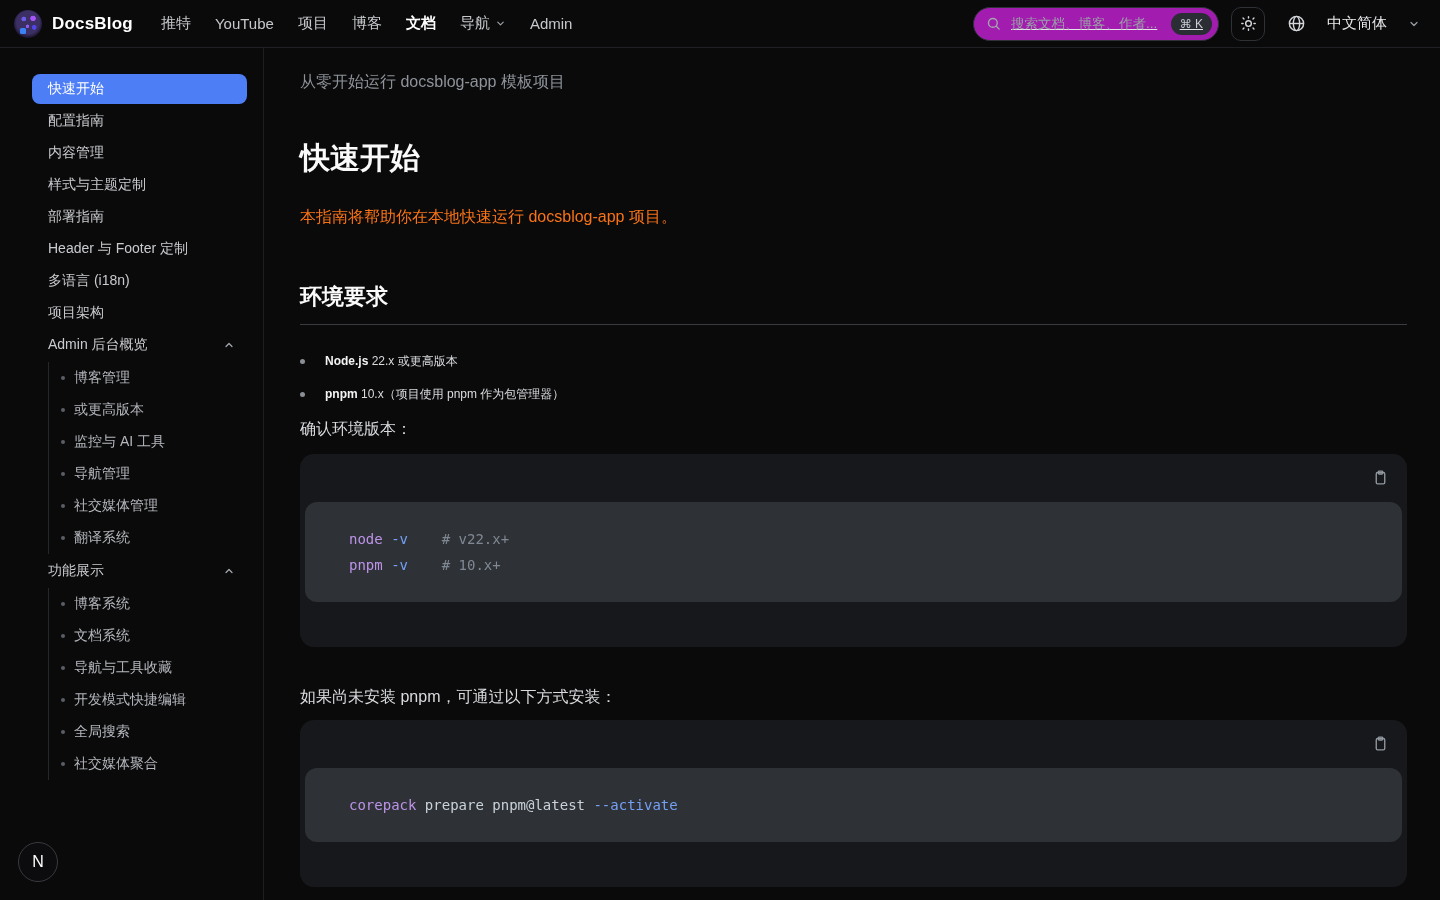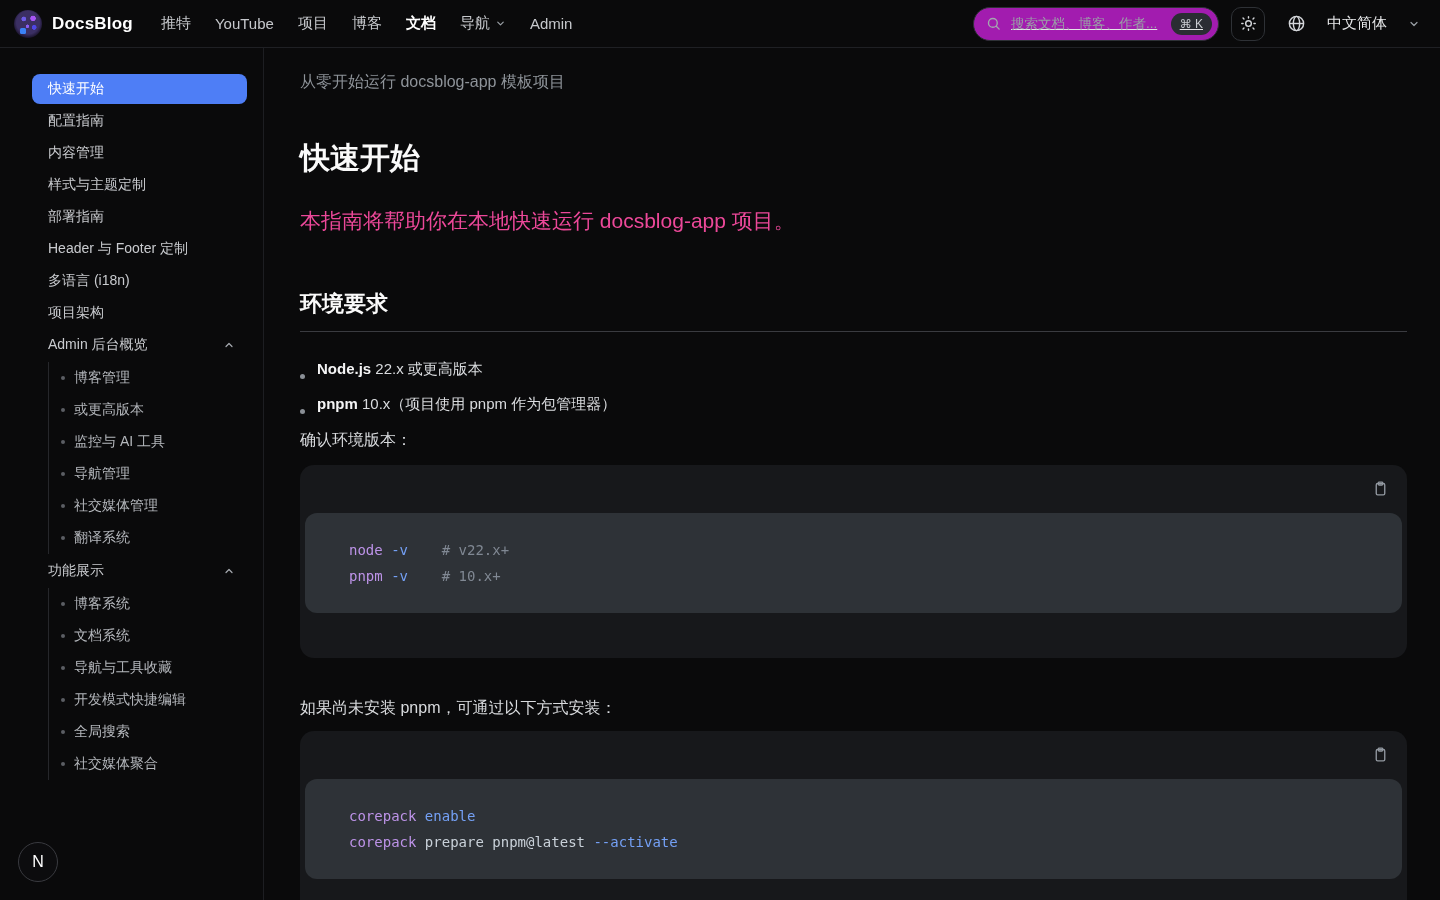--- a/index.html
+++ b/index.html
@@ -93,28 +93,28 @@
     color:#ffffff; font-size:16px; font-weight:500; cursor:pointer; z-index:5;
   }
 
   
   .main {
     position:absolute; left:264px; top:48px; right:0; bottom:0;
     padding:24px 33px 0 36px; overflow:hidden;
   }
   .desc { font-size:16px; color:#8e9399; margin:0; }
   .h1 { font-size:30px; line-height:38px; font-weight:700; color:#fafafa; margin:46px 0 0; }
-  .intro { font-size:21px; color:#ec4899; margin:30px 0 0; }
+  .intro { font-size:16px; color:#f97316; margin:30px 0 0; }
   .h2 { font-size:22px; font-weight:700; color:#fafafa; margin:54px 0 0; }
   .rule { border:0; border-top:1px solid #3a3b40; margin:12px 0 0; }
 
   .req { list-style:none; margin:28px 0 0; padding:0; }
   .req li {
-    display:flex; align-items:flex-end; gap:12px;
-    font-size:15px; color:#d9dbde; margin-bottom:16px;
+    display:flex; align-items:center; gap:20px;
+    font-size:12px; color:#d9dbde; margin-bottom:16px;
   }
   .req .marker { width:5px; height:5px; border-radius:50%; background:#8a8f96; flex:none; }
   .req b { color:#f4f4f5; font-weight:700; }
   .para { font-size:16px; color:#d9dbde; margin:14px 0 0; }
   .para.hint { margin-top:40px; }
 
   .codeblock {
     position:relative; margin-top:14px;
     background:#17181b; border-radius:14px; padding:48px 5px 45px;
   }
@@ -332,17 +332,16 @@
   <div class="codeblock second">
     <button class="copy-btn">
       <span style="display:flex">
         <svg width="17" height="19" viewBox="0 0 24 24" fill="none" stroke="currentColor" stroke-width="1.9" stroke-linejoin="round">
             <rect x="6" y="5" width="12" height="16" rx="2"></rect>
             <rect x="9" y="3" width="6" height="4" rx="1"></rect>
           </svg>
       </span>
     </button>
     <div class="codeinner">
-      <div class="code-line"><span class="tok-cmd">corepack</span><span class="tok-plain"></span><span class="tok-arg"> enable</span><span class="tok-flag"></span><span class="tok-comment"></span></div>
       <div class="code-line"><span class="tok-cmd">corepack</span><span class="tok-plain"> prepare pnpm@latest</span><span class="tok-arg"></span><span class="tok-flag"> --activate</span><span class="tok-comment"></span></div>
     </div>
   </div>
 </main>
 
 </body></html>

